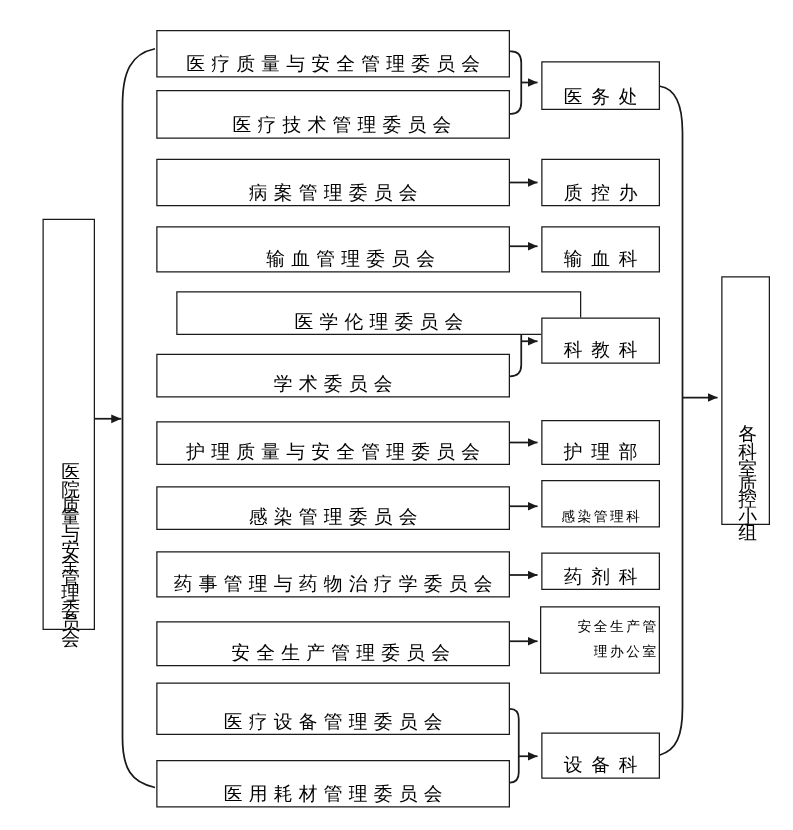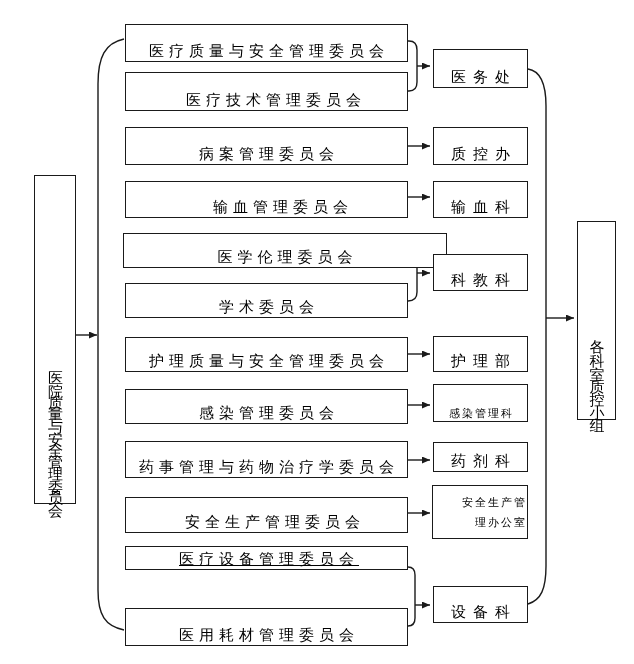--- a/index.html
+++ b/index.html
@@ -118,39 +118,39 @@
   </div>
   <div class="box hbox" style="left:125px; top:72px;  width:283px; height:39px;padding-left:14px;">
     <span>医疗技术管理委员会</span>
   </div>
   <div class="box hbox" style="left:125px; top:127px; width:283px; height:38px;">
     <span>病案管理委员会</span>
   </div>
   <div class="box hbox" style="left:125px; top:181px; width:283px; height:37px;padding-left:28px;">
     <span>输血管理委员会</span>
   </div>
-  <div class="box hbox" style="left:123px; top:233px; width:324px; height:35px;">
+  <div class="box hbox" style="left:141px; top:233px; width:324px; height:35px;">
     <span>医学伦理委员会</span>
   </div>
   <div class="box hbox" style="left:125px; top:283px; width:283px; height:35px;">
     <span>学术委员会</span>
   </div>
   <div class="box hbox" style="left:125px; top:337px; width:283px; height:35px;">
     <span>护理质量与安全管理委员会</span>
   </div>
   <div class="box hbox" style="left:125px; top:389px; width:283px; height:35px;">
     <span>感染管理委员会</span>
   </div>
   <div class="box hbox" style="left:125px; top:441px; width:283px; height:37px;">
     <span>药事管理与药物治疗学委员会</span>
   </div>
   <div class="box hbox" style="left:125px; top:497px; width:283px; height:36px;padding-left:12px;">
     <span>安全生产管理委员会</span>
   </div>
-  <div class="box hbox" style="left:125px; top:546px; width:283px; height:24px;text-decoration:underline;">
+  <div class="box hbox" style="left:125px; top:546px; width:283px; height:42px;">
     <span>医疗设备管理委员会</span>
   </div>
   <div class="box hbox" style="left:125px; top:608px; width:283px; height:38px;">
     <span>医用耗材管理委员会</span>
   </div>
 
   <div class="box dept" style="left:433px; top:49px;  width:95px; height:39px;">
     <span>医务处</span>
   </div>
   <div class="box dept" style="left:433px; top:127px; width:95px; height:38px;">

